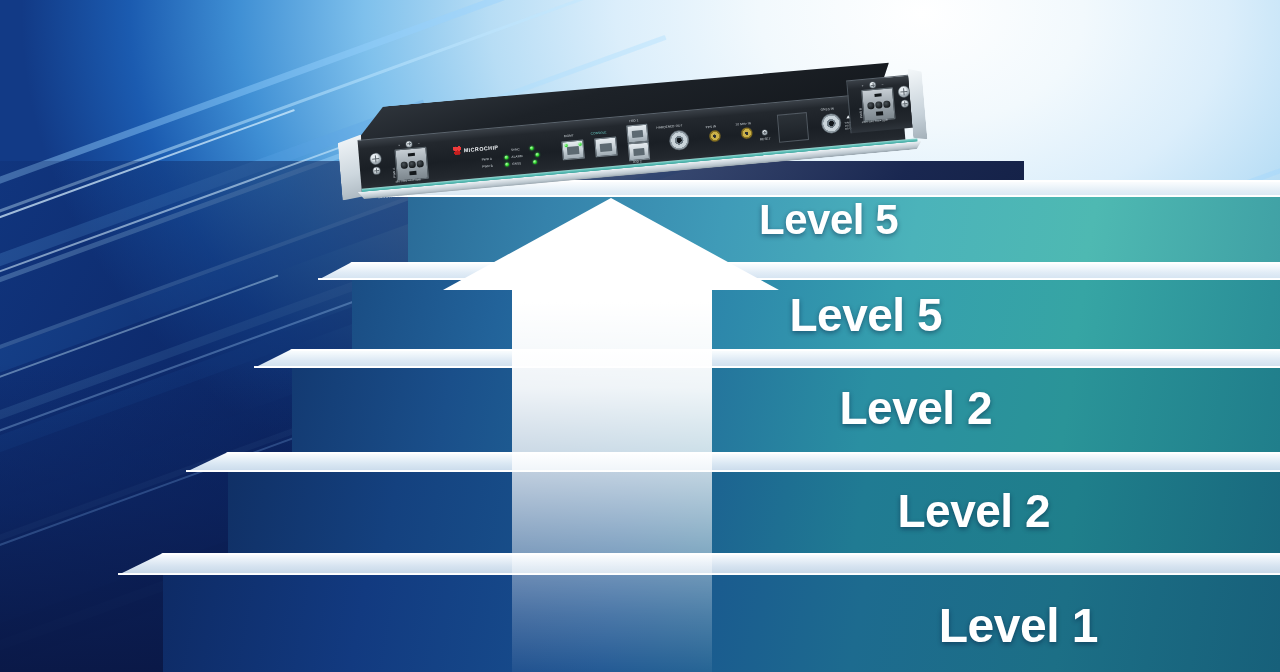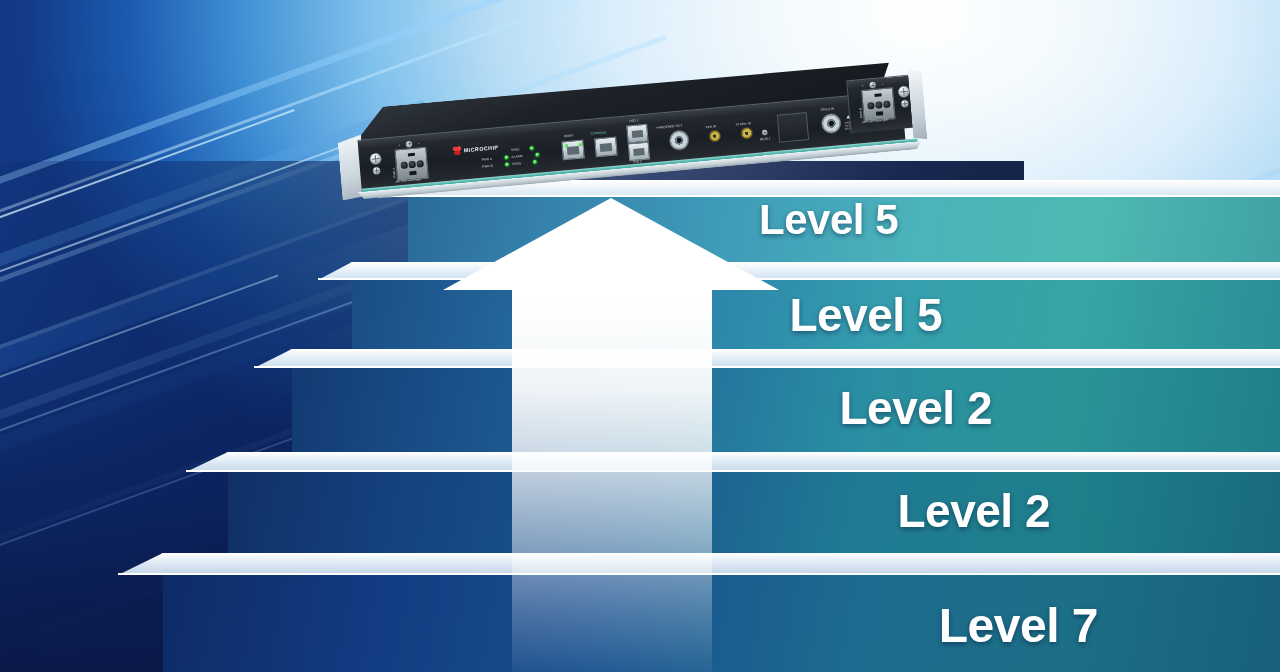--- a/index.html
+++ b/index.html
@@ -198,21 +198,21 @@
       </linearGradient>
     </defs>
     <polygon points="611,198 779,290 712,290 712,672 512,672 512,290 443,290" fill="url(#arrGrad)"></polygon>
   </svg>
 
   <div id="labels">
       <div class="lvl" style="right: 382px; top: 196px; font-size: 42px;">Level 5</div>
       <div class="lvl" style="right: 338px; top: 288px; font-size: 46px;">Level 5</div>
       <div class="lvl" style="right: 288px; top: 381px; font-size: 46px;">Level 2</div>
       <div class="lvl" style="right: 230px; top: 484px; font-size: 46px;">Level 2</div>
-      <div class="lvl" style="right: 182px; top: 598px; font-size: 48px;">Level 7</div>
+      <div class="lvl" style="right: 182px; top: 598px; font-size: 48px;">Level 1</div>
     </div>
 
   <div class="device-wrap" style="left:333px;top:84px;width:600px;height:125px;">
     <div class="device" style="width:600px;height:125px;transform:rotate(-5.2deg) skewX(-0.4deg);">
 
       <div class="dev-top" style="left:22px;top:0px;width:540px;height:40px;
                   clip-path:polygon(6% 0,100% 6%,97% 100%,0 88%);
                   background:linear-gradient(168deg,#30363d 0%,#1d2228 38%,#14181d 100%);"></div>
 
       <div class="dev-ear" style="left:6px;top:26px;width:24px;height:64px;

